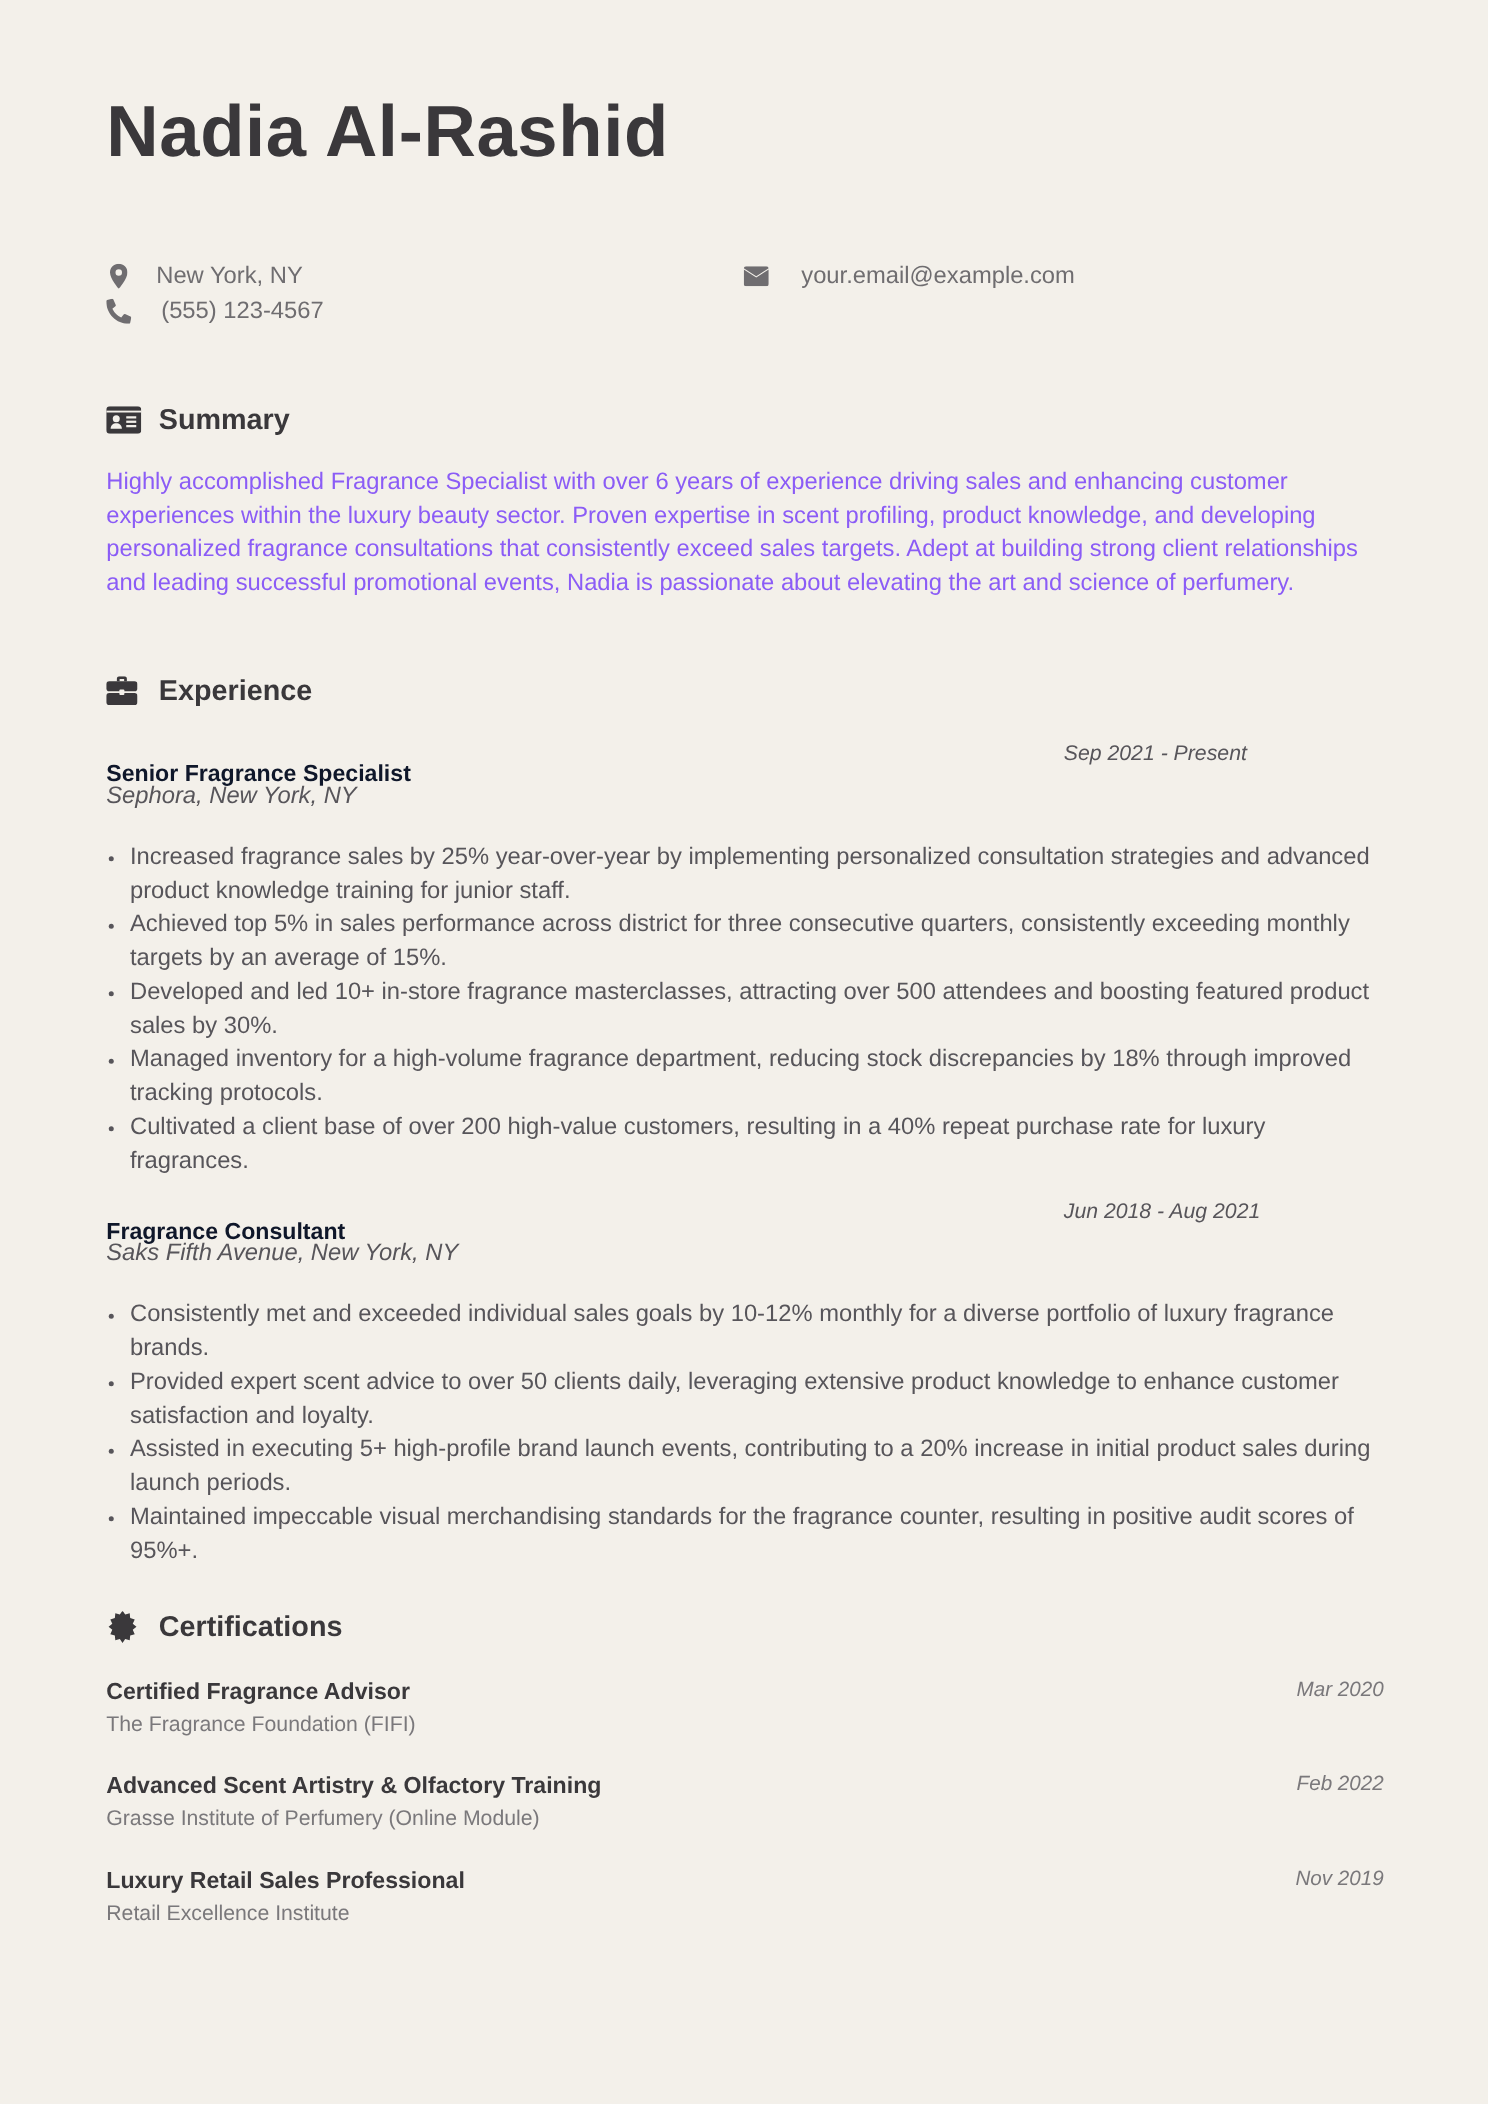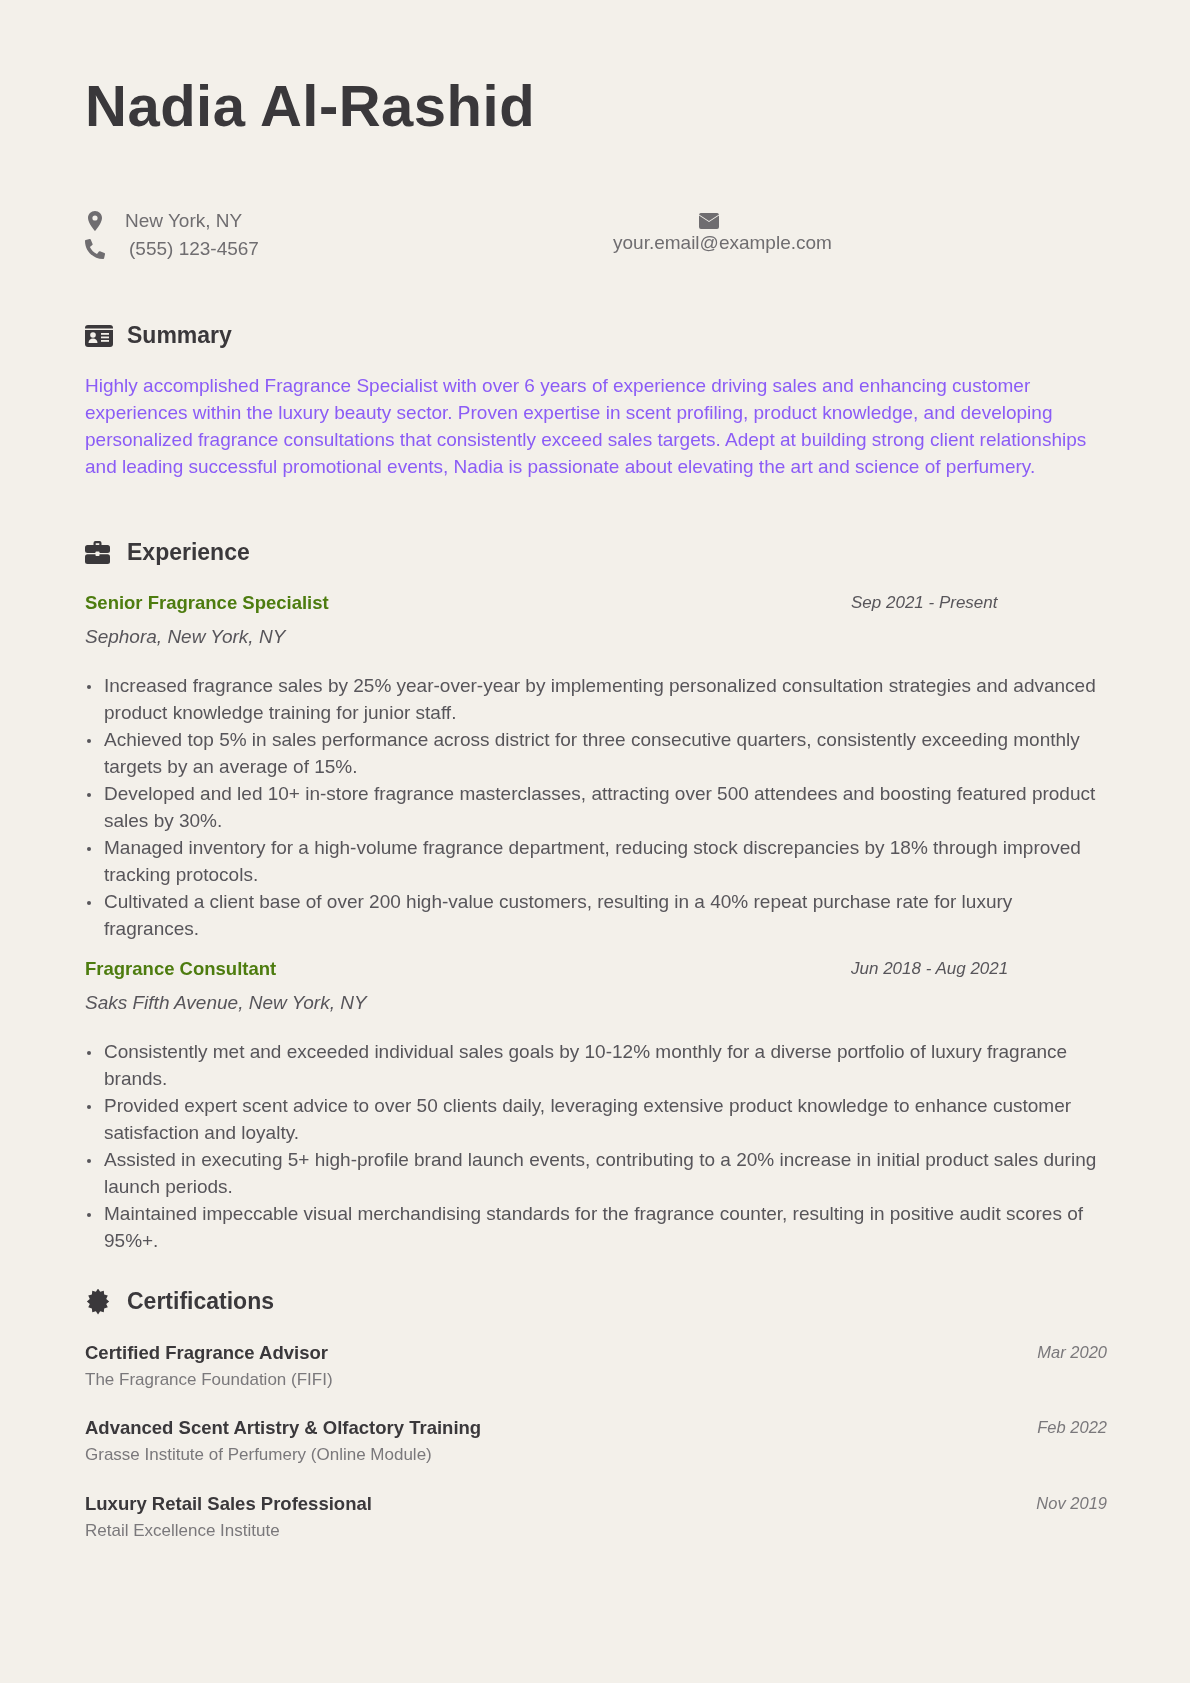--- a/index.html
+++ b/index.html
@@ -22,21 +22,21 @@
   .contact-item .ic { width: 20px; height: 22px; display: inline-flex; align-items: center; justify-content: center; margin-right: 20px; }
   .section-head { position: absolute; left: 0; display: flex; align-items: center; }
   .section-head .ic { width: 28px; height: 26px; margin-right: 14px; display: inline-flex; align-items: center; }
   .section-head h2 { margin: 0; font-size: 23px; font-weight: 700; color: #3a383b; }
   .summary {
     position: absolute; top: 372px; left: 0; width: 1022px;
     font-size: 19px; line-height: 27px; color: #8b5cf6; margin: 0;
     text-align: left;
   }
   .job { position: absolute; left: 0; width: 1022px; }
-  .job-title { font-size: 18.5px; font-weight: 700; color: #4d7c0f; position: absolute; left: 0; top: 0; }
+  .job-title { font-size: 18.5px; font-weight: 700; color: #0f172a; position: absolute; left: 0; top: 16px; }
   .job-date { font-size: 17px; font-style: italic; color: #57555a; position: absolute; left: 766px; top: 1px; }
   .job-company { font-size: 19px; font-style: italic; color: #57555a; position: absolute; left: 0; top: 34px; }
   .bullets { position: absolute; left: 0; top: 80px; width: 1022px; margin: 0; padding: 0; list-style: none; }
   .bullets li {
     position: relative; padding-left: 19px; font-size: 19px; line-height: 27px; color: #57555a;
   }
   .bullets li::before {
     content: ""; position: absolute; left: 2px; top: 13px; width: 4px; height: 4px; border-radius: 50%; background: #57555a;
   }
   .cert { position: absolute; left: 0; width: 1022px; height: 54px; }
@@ -61,21 +61,21 @@
       <span>New York, NY</span>
     </div>
     <div class="contact-item" style="left:0; top:28px;">
       <span class="ic" style="margin-right:24px;">
         <svg width="20" height="20" viewBox="0 0 20 20">
             <path d="M19.4 14.1l-4.4-1.9a1 1 0 0 0-1.1.3l-1.9 2.4A14.7 14.7 0 0 1 4.9 7.9l2.4-1.9a1 1 0 0 0 .3-1.1L5.7.5A1 1 0 0 0 4.6 0L.7.9A1 1 0 0 0 0 1.9C0 11.9 8.1 20 18.1 20a1 1 0 0 0 1-.7l.9-4.1a1 1 0 0 0-.6-1.1z" fill="#6f6d70"></path>
           </svg>
       </span>
       <span>(555) 123-4567</span>
     </div>
-    <div class="contact-item" style="left:528px; top:0;flex-direction:column;">
+    <div class="contact-item" style="left:510px; top:0;">
       <span class="ic" style="margin-right:26px;">
         <svg width="20" height="16" viewBox="0 0 20 16">
             <path d="M0 2.5V14a2 2 0 0 0 2 2h16a2 2 0 0 0 2-2V2.5l-10 6.5z" fill="#6f6d70"></path>
             <path d="M2 0h16a2 2 0 0 1 2 1.5L10 8 0 1.5A2 2 0 0 1 2 0z" fill="#6f6d70"></path>
           </svg>
       </span>
       <span>your.email@example.com</span>
     </div>
   </div>
 

